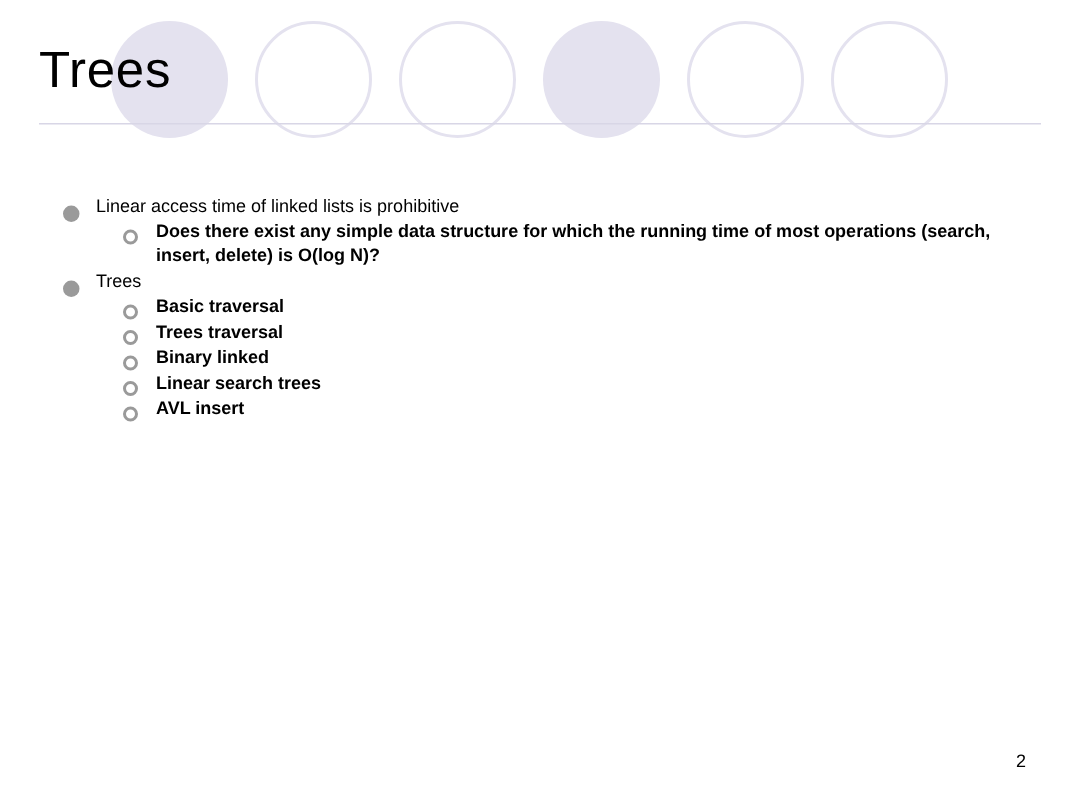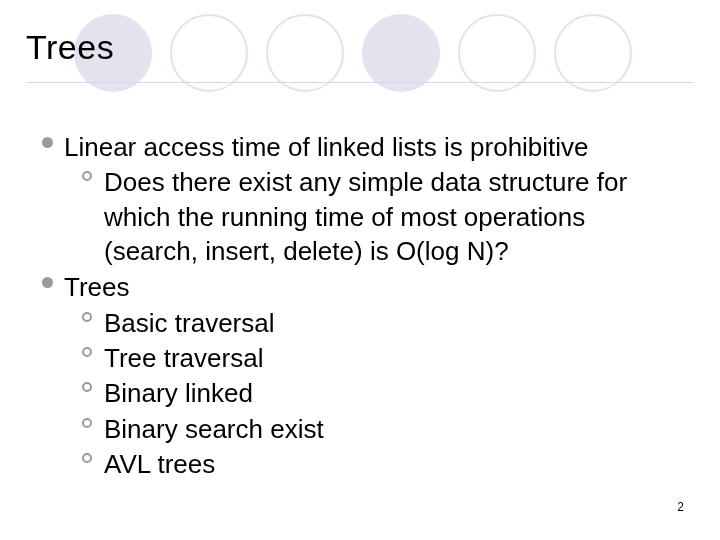--- a/index.html
+++ b/index.html
@@ -44,21 +44,21 @@
     left: 26px;
     width: 668px;
     height: 0;
     border-top: 1px solid #d8d6e6;
   }
   .body {
     position: absolute;
     top: 130px;
     left: 36px;
     width: 640px;
-    font-size: 26px;
+    font-size: 12px;
     line-height: 1.32;
   }
   ul.L1, ul.L2 {
     list-style: none;
     margin: 0;
     padding: 0;
   }
   ul.L1 > li {
     position: relative;
     padding-left: 28px;
@@ -75,20 +75,21 @@
     border-radius: 50%;
   }
   ul.L2 {
     margin-top: 1px;
   }
   ul.L2 > li {
     position: relative;
     padding-left: 26px;
     margin-left: 14px;
     margin-bottom: 1px;
+    font-weight: bold;
   }
   ul.L2 > li::before {
     content: "";
     position: absolute;
     left: 4px;
     top: 6px;
     width: 10px;
     height: 10px;
     border: 2px solid #9a9a9a;
     border-radius: 50%;
@@ -128,29 +129,29 @@
         </li>
       </ul>
     </li>
     <li>
       <span>Trees</span>
       <ul class="L2">
         <li>
           <span>Basic traversal</span>
         </li>
         <li>
-          <span>Tree traversal</span>
+          <span>Trees traversal</span>
         </li>
         <li>
           <span>Binary linked</span>
         </li>
         <li>
-          <span>Binary search exist</span>
+          <span>Linear search trees</span>
         </li>
         <li>
-          <span>AVL trees</span>
+          <span>AVL insert</span>
         </li>
       </ul>
     </li>
   </ul>
 </div>
 
 <div class="pagenum">2</div>
 
 </body></html>

